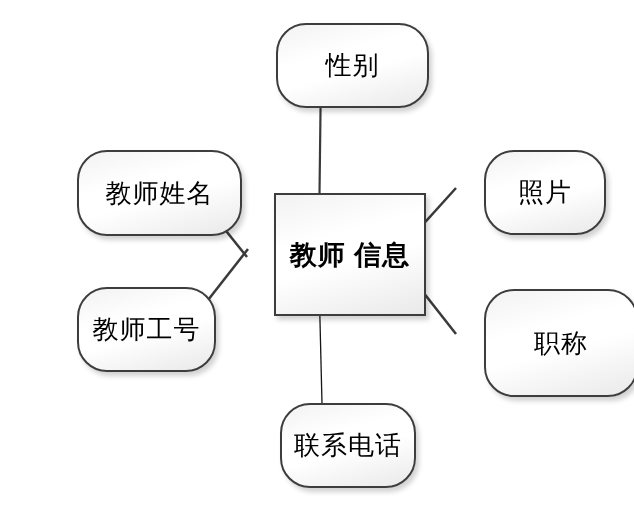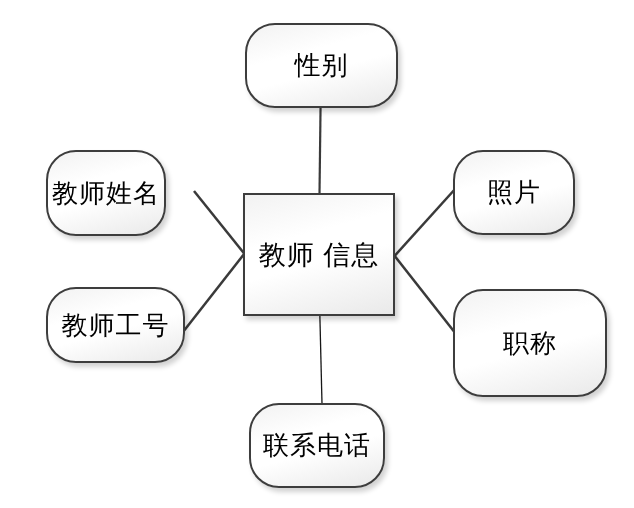--- a/index.html
+++ b/index.html
@@ -31,57 +31,59 @@
     justify-content: center;
     box-sizing: border-box;
     border: 2.5px solid var(--border, #3d3d3d);
     background: linear-gradient(165deg,
       var(--fill-top, #f2f2f2) 0%,
       var(--fill-mid, #ffffff) 35%,
       var(--fill-mid, #ffffff) 55%,
       var(--fill-bottom, #e9e9e9) 100%);
     box-shadow: 3px 4px 5px rgba(0, 0, 0, 0.18);
     color: var(--text, #000000);
+    margin-left: 31px;
   }
   .node.attr {
     border-radius: 30px;
   }
   .node.entity {
     border-radius: 0;
     border-width: 2.5px;
   }
   .node .label {
     font-size: 26px;
     letter-spacing: 1px;
     color: var(--text, #000000);
     white-space: nowrap;
   }
   .node.entity .label {
     font-size: 27px;
+    font-weight: bold;
   }
 </style>
 </head>
 <body>
 
 <div class="stage">
   <svg class="connector-layer" viewBox="0 0 634 508" xmlns="http://www.w3.org/2000/svg">
       <line x1="321" y1="70" x2="319" y2="235" stroke="#3a3a3a" stroke-width="2.2"></line>
       <line x1="194" y1="191" x2="247" y2="257" stroke="#3a3a3a" stroke-width="2.5"></line>
       <line x1="183" y1="332" x2="248" y2="249" stroke="#3a3a3a" stroke-width="2.5"></line>
       <line x1="456" y1="188" x2="390" y2="261" stroke="#3a3a3a" stroke-width="2.5"></line>
       <line x1="390" y1="250" x2="456" y2="334" stroke="#3a3a3a" stroke-width="2.5"></line>
       <line x1="319" y1="280" x2="323" y2="445" stroke="#161616" stroke-width="1.3"></line>
     </svg>
 <div class="node attr" style="left: 245px; top: 23px; width: 153px; height: 85px;">
       <span class="label">性别</span>
     </div>
-    <div class="node attr" style="left: 46px; top: 150px; width: 120px; height: 86px;">
+    <div class="node attr" style="left: 46px; top: 150px; width: 165px; height: 86px;">
       <span class="label">教师姓名</span>
     </div>
-    <div class="node attr" style="left: 46px; top: 287px; width: 139px; height: 76px;">
+    <div class="node attr" style="left: 46px; top: 287px; width: 139px; height: 85px;">
       <span class="label">教师工号</span>
     </div>
     <div class="node attr" style="left: 453px; top: 150px; width: 122px; height: 85px; justify-content: center;">
       <span class="label">照片</span>
     </div>
     <div class="node attr" style="left: 453px; top: 289px; width: 154px; height: 108px;">
       <span class="label">职称</span>
     </div>
     <div class="node attr" style="left: 249px; top: 403px; width: 136px; height: 85px;">
       <span class="label">联系电话</span>

